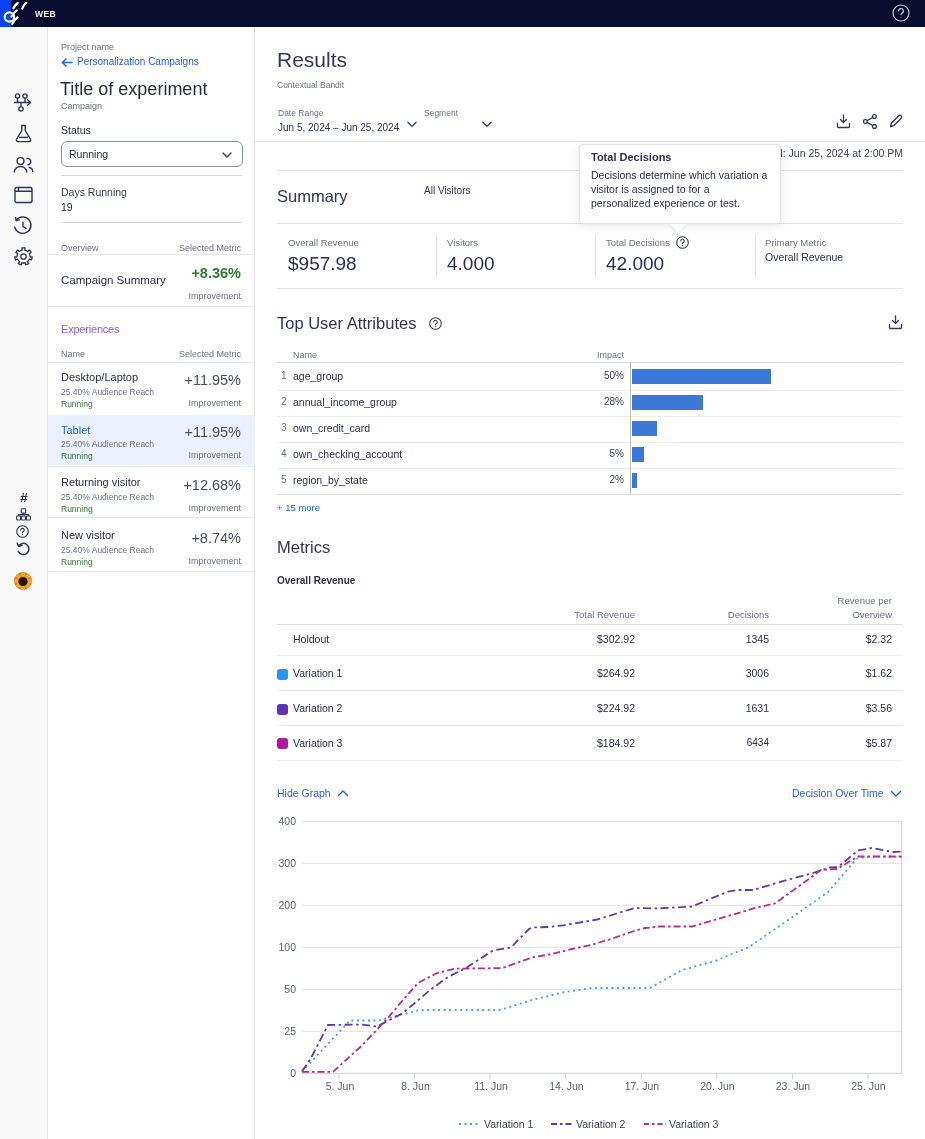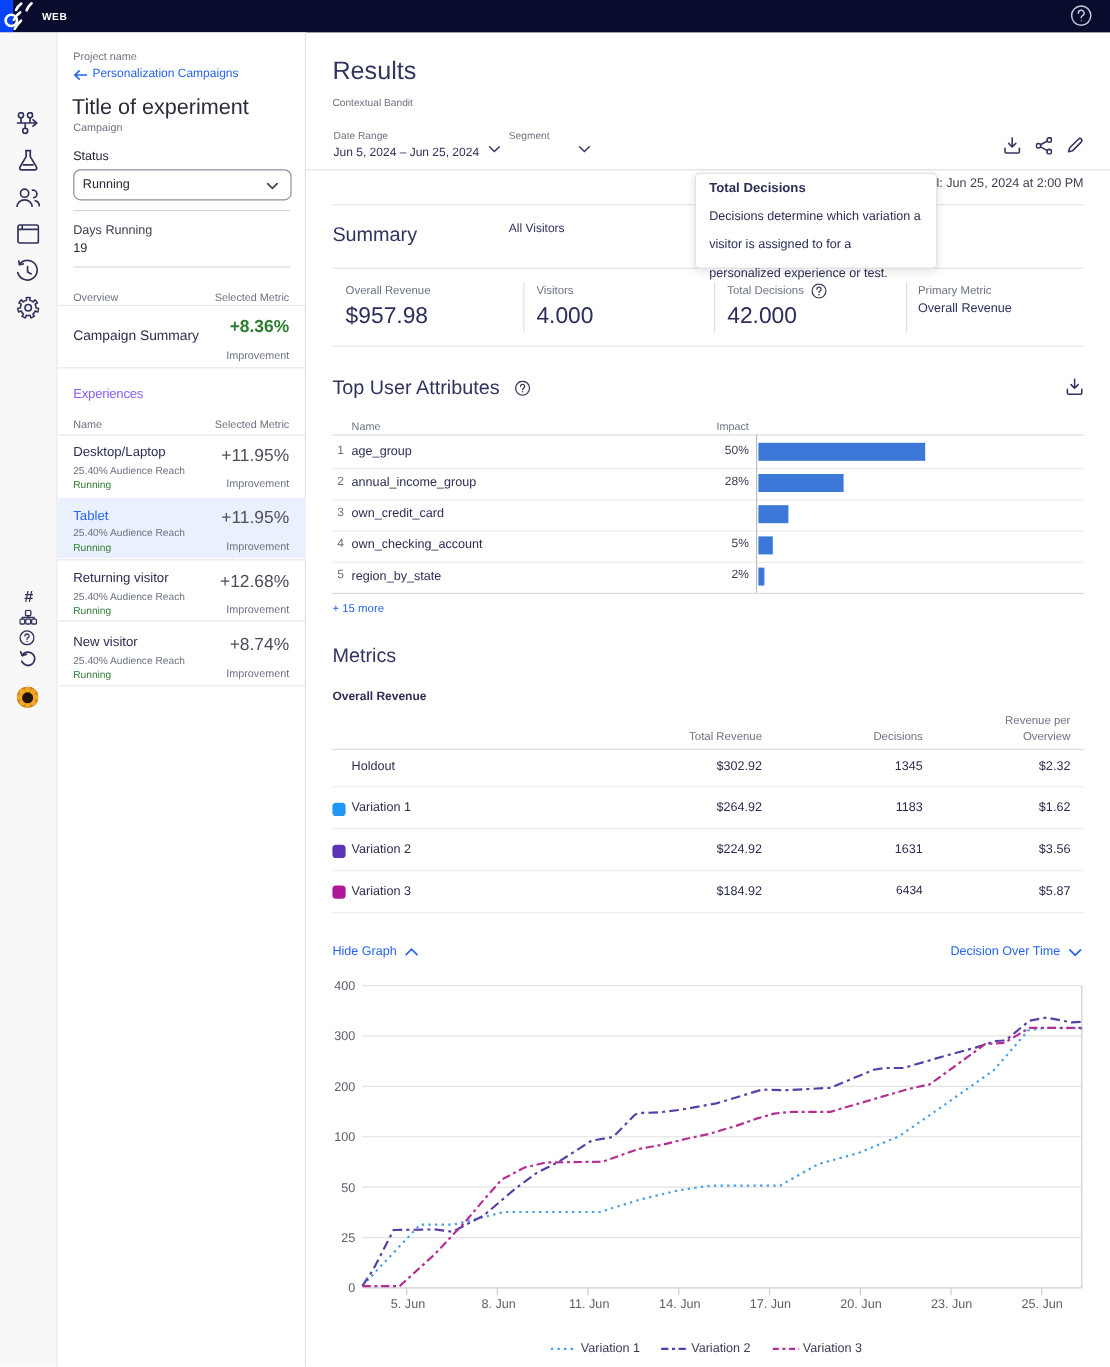--- a/index.html
+++ b/index.html
@@ -206,21 +206,21 @@
   <circle cx="9" cy="13.2" r="0.9" fill="#3a3d55" stroke="none"></circle>
 </svg>
 <div class="abs" style="left:606px;top:253px;font-size:19px;color:#2b2d5a;">42.000</div>
 <div class="abs" style="left:765px;top:237px;font-size:9.5px;color:#6b7280;">Primary Metric</div>
 <div class="abs" style="left:765px;top:251px;font-size:10.5px;color:#2b2d5a;">Overall Revenue</div>
 <div class="abs" style="left:277px;top:288px;width:626px;height:1px;background:#e5e5e5;"></div>
 
 <div class="abs" style="left:579px;top:144px;width:202px;height:80px;background:#fff;border:1px solid #e2e2e2;border-radius:4px;box-shadow:0 2px 8px rgba(0,0,0,0.10);"></div>
 <div class="abs" style="left:670px;top:224px;width:0;height:0;border-left:8px solid transparent;border-right:8px solid transparent;border-top:9px solid #fff;filter:drop-shadow(0 1.5px 1px rgba(0,0,0,0.10));"></div>
 <div class="abs" style="left:591px;top:151px;font-size:11px;font-weight:bold;color:#2b2e55;">Total Decisions</div>
-<div class="abs" style="left:591px;top:168px;width:190px;font-size:10.5px;line-height:24px;color:#2b2e55;">Decisions determine which variation a<br>visitor is assigned to for a<br>personalized experience or test.</div>
+<div class="abs" style="left:591px;top:168px;width:190px;font-size:10.5px;line-height:14px;color:#2b2e55;">Decisions determine which variation a<br>visitor is assigned to for a<br>personalized experience or test.</div>
 
 <div class="abs" style="left:277px;top:314px;font-size:16.5px;color:#31335f;">Top User Attributes</div>
 <svg class="abs" style="left:429px;top:317px;" width="13" height="13" viewBox="0 0 18 18" fill="none" stroke="#3a3d55" stroke-width="1.5">
   <circle cx="9" cy="9" r="8"></circle>
   <path d="M 6.6 7.0 a 2.4 2.4 0 1 1 3.3 2.2 c -0.7 0.3 -0.9 0.7 -0.9 1.5" stroke-linecap="round"></path>
   <circle cx="9" cy="13.2" r="0.9" fill="#3a3d55" stroke="none"></circle>
 </svg>
 <svg class="abs" style="left:888px;top:315px;" width="15" height="15" viewBox="0 0 15 15" fill="none" stroke="#33355e" stroke-width="1.3" stroke-linecap="round" stroke-linejoin="round">
   <path d="M7.5 1 V8 M4.5 5.5 L7.5 8.5 L10.5 5.5"></path>
   <path d="M1.5 9.5 V12.5 a1 1 0 0 0 1 1 H12.5 a1 1 0 0 0 1 -1 V9.5"></path>
@@ -266,21 +266,21 @@
 <div class="abs" style="left:277px;top:624px;width:626px;height:1px;background:#dcdcdc;"></div>
 
 <div class="abs" style="left:293px;top:633px;font-size:10.5px;color:#2b2d50;">Holdout</div>
 <div class="abs r" style="left:535px;top:633px;width:100px;font-size:10.5px;color:#2b2d50;">$302.92</div>
 <div class="abs r" style="left:669px;top:633px;width:100px;font-size:10.5px;color:#2b2d50;">1345</div>
 <div class="abs r" style="left:792px;top:633px;width:100px;font-size:10.5px;color:#2b2d50;">$2.32</div>
 <div class="abs" style="left:277px;top:655px;width:626px;height:1px;background:#ededed;"></div>
 <div class="abs" style="left:277px;top:669px;width:10.5px;height:10.5px;border-radius:3px;background:#2196f3;"></div>
 <div class="abs" style="left:293px;top:667px;font-size:10.5px;color:#2b2d50;">Variation 1</div>
 <div class="abs r" style="left:535px;top:667px;width:100px;font-size:10.5px;color:#2b2d50;">$264.92</div>
-<div class="abs r" style="left:669px;top:667px;width:100px;font-size:10.5px;color:#2b2d50;">1183</div>
+<div class="abs r" style="left:669px;top:667px;width:100px;font-size:10.5px;color:#2b2d50;">3006</div>
 <div class="abs r" style="left:792px;top:667px;width:100px;font-size:10.5px;color:#2b2d50;">$1.62</div>
 <div class="abs" style="left:277px;top:690px;width:626px;height:1px;background:#ededed;"></div>
 <div class="abs" style="left:277px;top:704px;width:10.5px;height:10.5px;border-radius:3px;background:#5b35b5;"></div>
 <div class="abs" style="left:293px;top:702px;font-size:10.5px;color:#2b2d50;">Variation 2</div>
 <div class="abs r" style="left:535px;top:702px;width:100px;font-size:10.5px;color:#2b2d50;">$224.92</div>
 <div class="abs r" style="left:669px;top:702px;width:100px;font-size:10.5px;color:#2b2d50;">1631</div>
 <div class="abs r" style="left:792px;top:702px;width:100px;font-size:10.5px;color:#2b2d50;">$3.56</div>
 <div class="abs" style="left:277px;top:725px;width:626px;height:1px;background:#ededed;"></div>
 <div class="abs" style="left:277px;top:738px;width:10.5px;height:10.5px;border-radius:3px;background:#b0189a;"></div>
 <div class="abs" style="left:293px;top:737px;font-size:10.5px;color:#2b2d50;">Variation 3</div>

